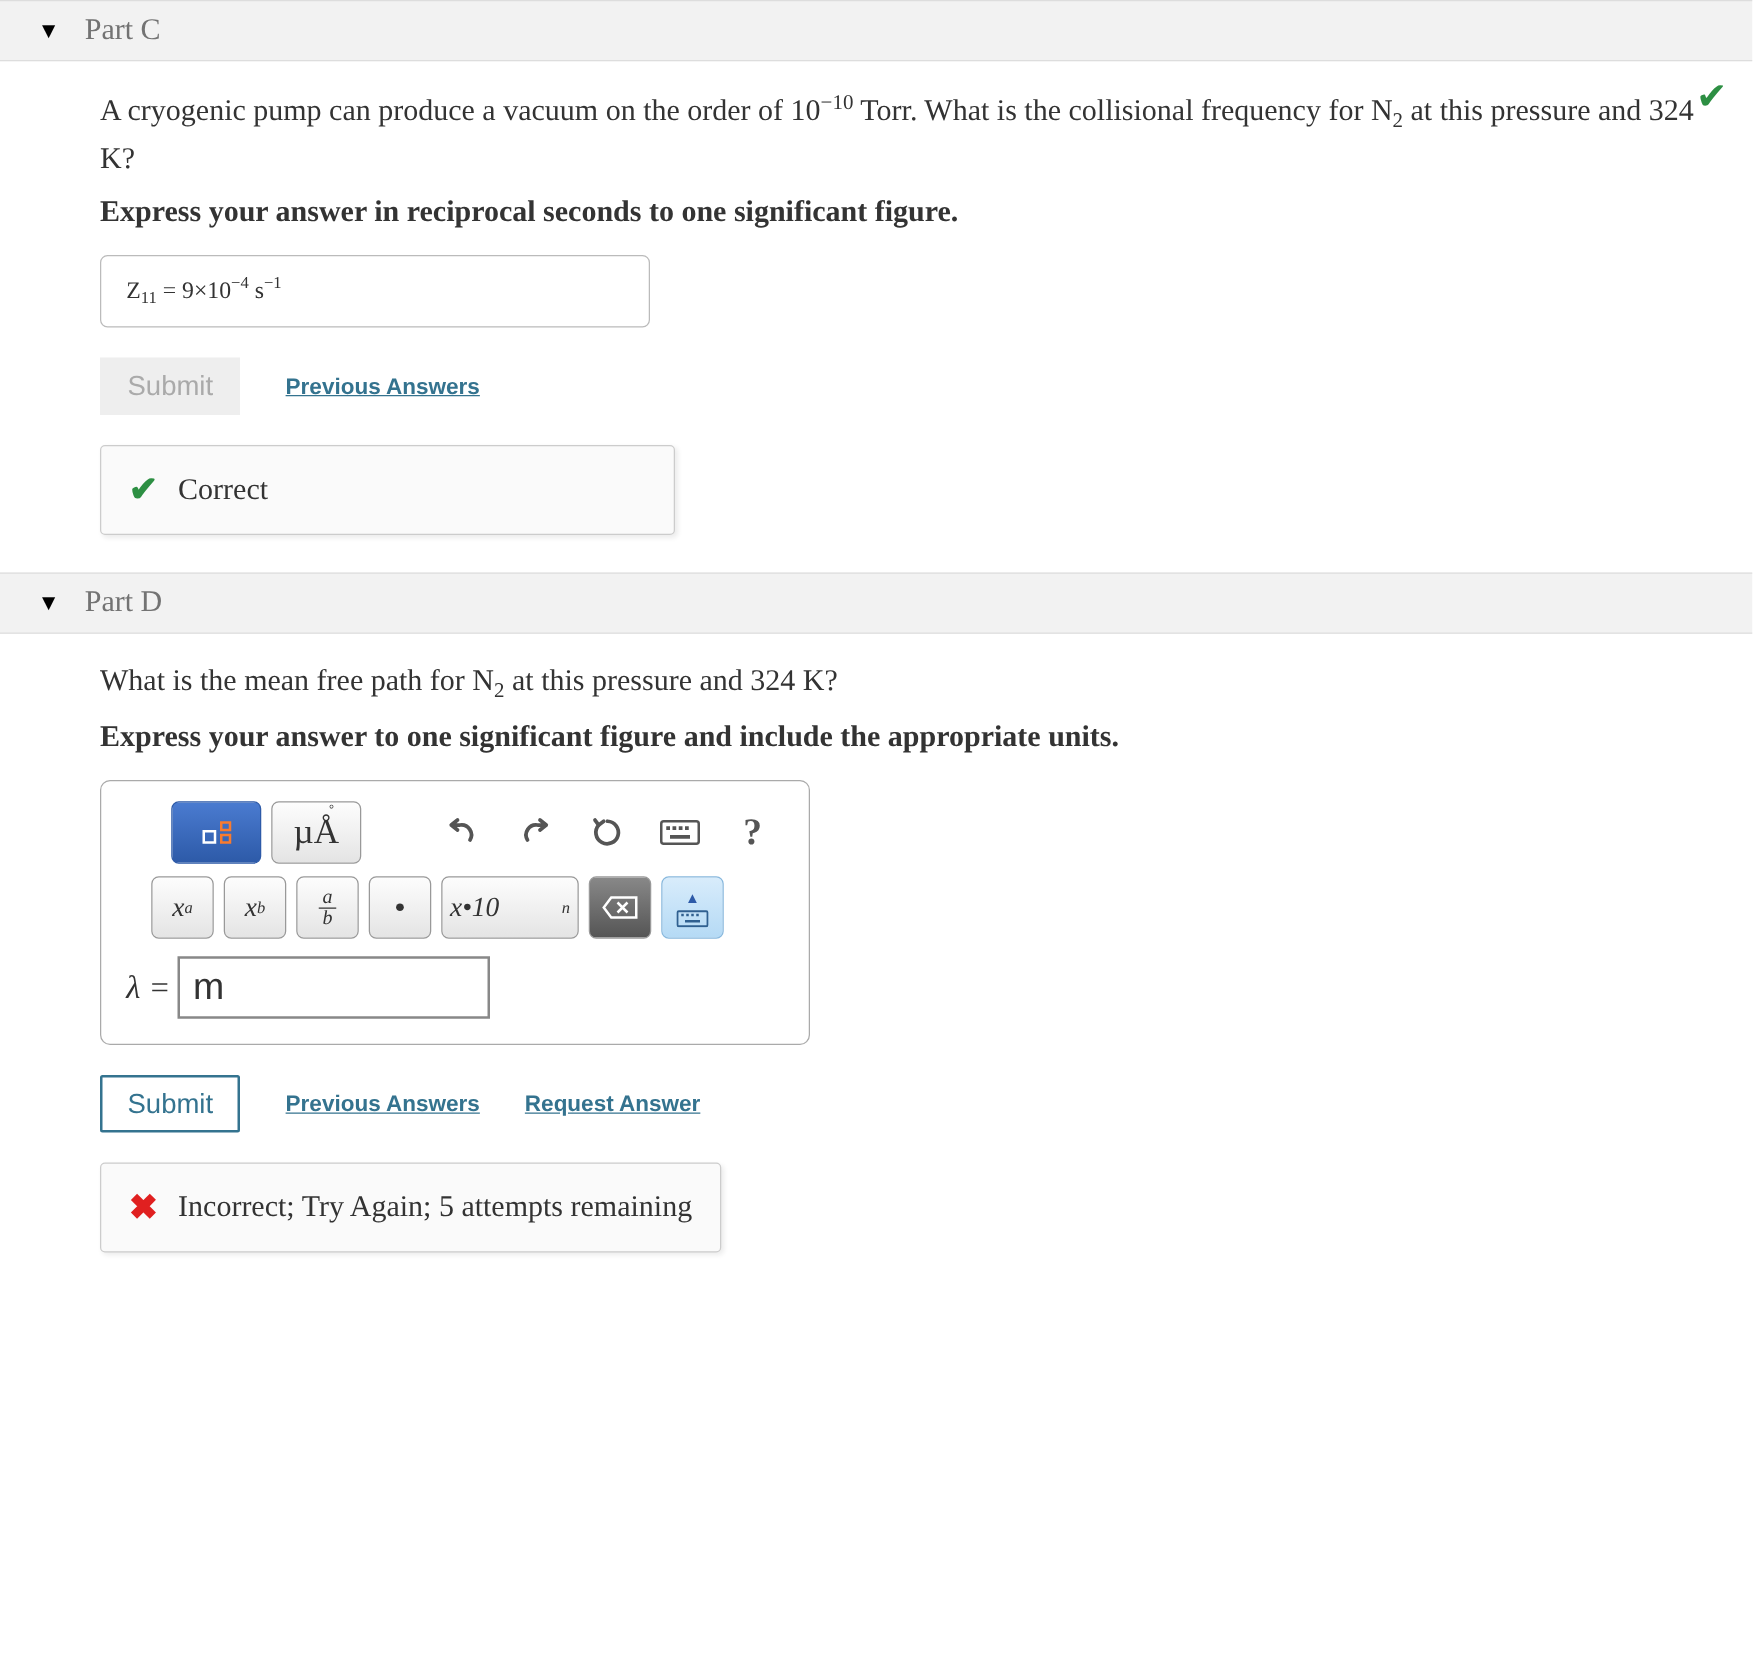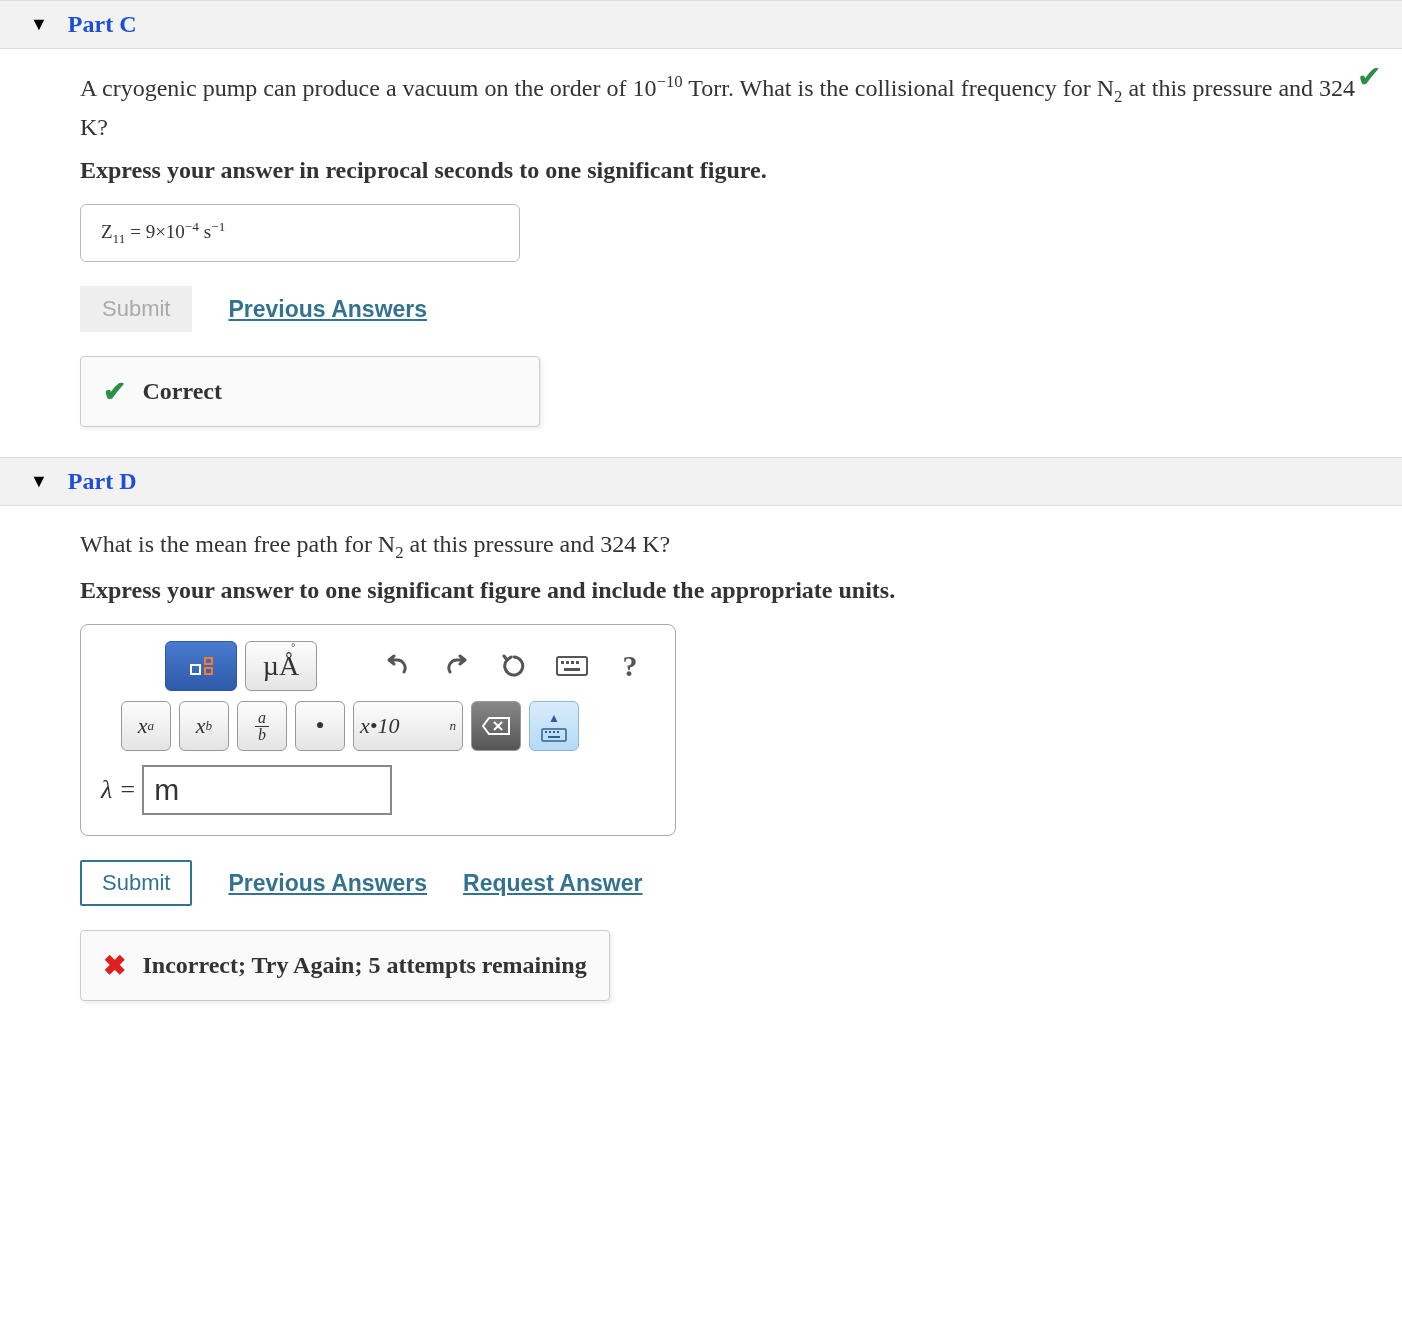--- a/index.html
+++ b/index.html
@@ -20,22 +20,22 @@
     display: flex;
     align-items: center;
     position: relative;
   }
   .part-header .caret {
     margin-right: 20px;
     font-size: 18px;
     color: #000;
   }
   .part-header .title {
-    font-weight: bold;
-    color: #1d4ed8;
+    font-weight: normal;
+    color: #737373;
   }
   .part-body {
     padding: 20px 20px 30px 80px;
   }
   .question {
     line-height: 1.5;
     margin-bottom: 12px;
     font-family: Liberation Serif, serif;
   }
   .instruction {
@@ -69,52 +69,52 @@
     font-size: 22px;
     font-family: Arial, sans-serif;
     border-radius: 2px;
     cursor: pointer;
   }
   .link {
     color: #34738f;
     text-decoration: underline;
     font-weight: bold;
     font-family: Arial, sans-serif;
-    font-size: 23px;
+    font-size: 18px;
     cursor: pointer;
   }
   .feedback-box {
     border: 1px solid #ccc;
     border-radius: 4px;
     padding: 18px 22px;
     display: inline-flex;
     align-items: center;
     gap: 16px;
     background: #fafafa;
     box-shadow: 2px 2px 4px rgba(0,0,0,0.08);
     min-width: 460px;
   }
   .feedback-box .icon-correct { color: #2d8f43; font-size: 28px; font-weight: bold; }
   .feedback-box .icon-wrong { color: #e02020; font-size: 28px; font-weight: bold; }
-  .feedback-box .msg { font-weight: bold; }
+  .feedback-box .msg { font-weight: normal; }
 
   
   .eq-editor {
     border: 1px solid #aaa;
     border-radius: 8px;
     padding: 16px 20px 20px 20px;
     display: inline-block;
     margin-bottom: 24px;
   }
   .toolbar-row {
     display: flex;
     gap: 8px;
     align-items: center;
     margin-bottom: 10px;
-    margin-left: 64px;
+    margin-left: 36px;
   }
   .tbtn {
     border: 1px solid #999;
     border-radius: 6px;
     min-width: 50px;
     height: 50px;
     display: inline-flex;
     align-items: center;
     justify-content: center;
     font-size: 22px;

